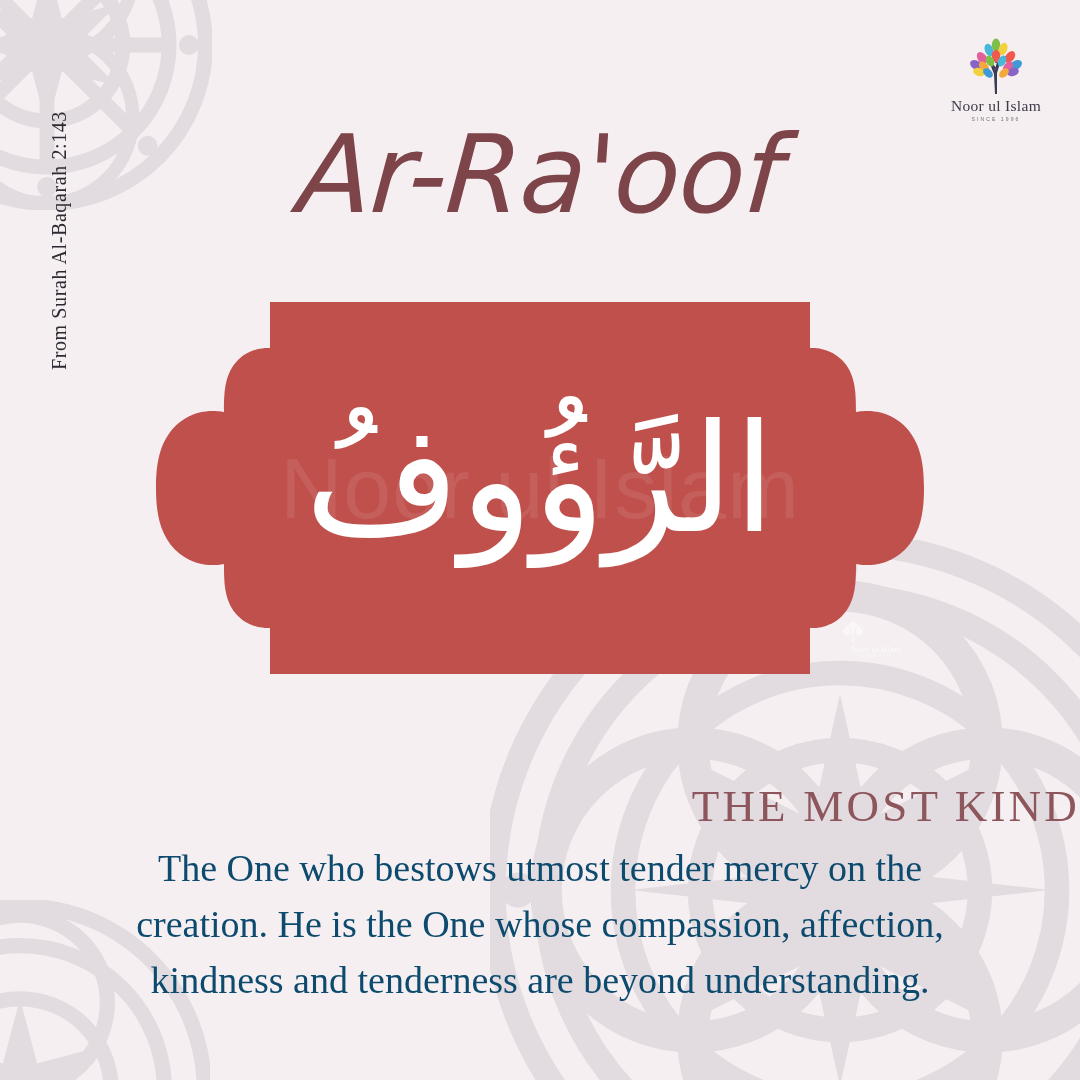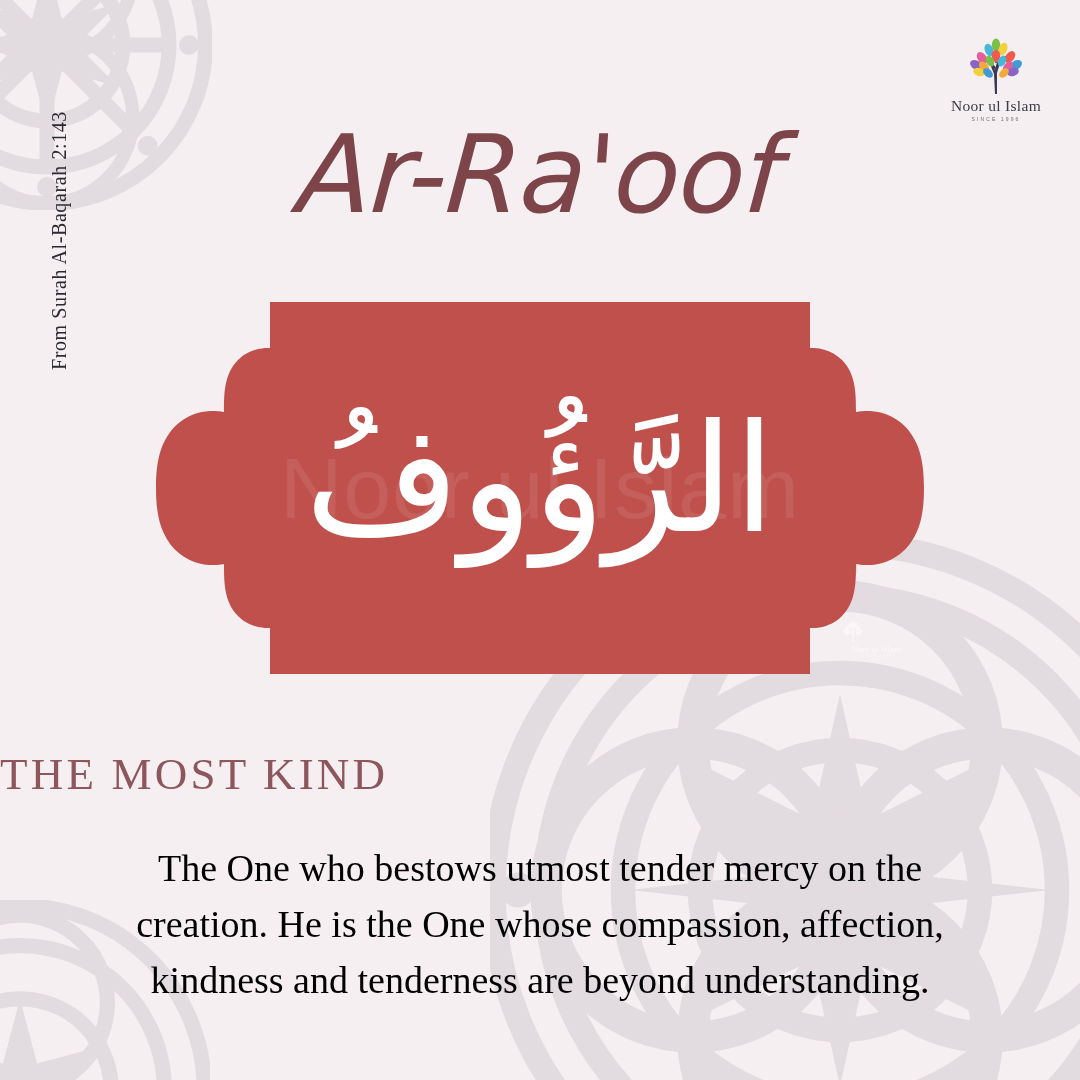--- a/index.html
+++ b/index.html
@@ -179,42 +179,42 @@
     display: block;
     font-family: "Liberation Sans", sans-serif;
     font-size: 3.6px;
     letter-spacing: 1.3px;
     color: #ffffff;
   }
 
   
   #meaning {
     position: absolute;
-    top: 748px;
-    left: 0;
-    width: 1080px;
-    text-align: left;
+    top: 780px;
+    left: 0;
+    width: 1080px;
+    text-align: right;
     font-family: "Liberation Serif", serif;
     font-size: 45px;
     font-weight: 400;
     letter-spacing: 3.2px;
     color: #8c565c;
   }
 
   
   #description {
     position: absolute;
     top: 840px;
     left: 96px;
     width: 888px;
     text-align: center;
     font-family: "Liberation Serif", serif;
     font-size: 38px;
     line-height: 1.48;
-    color: #000000;
+    color: #0c4a6e;
   }
 
   
   #footer-url {
     position: absolute;
     bottom: 26px;
     left: 0;
     width: 1080px;
     text-align: center;
     font-family: "Liberation Serif", serif;

